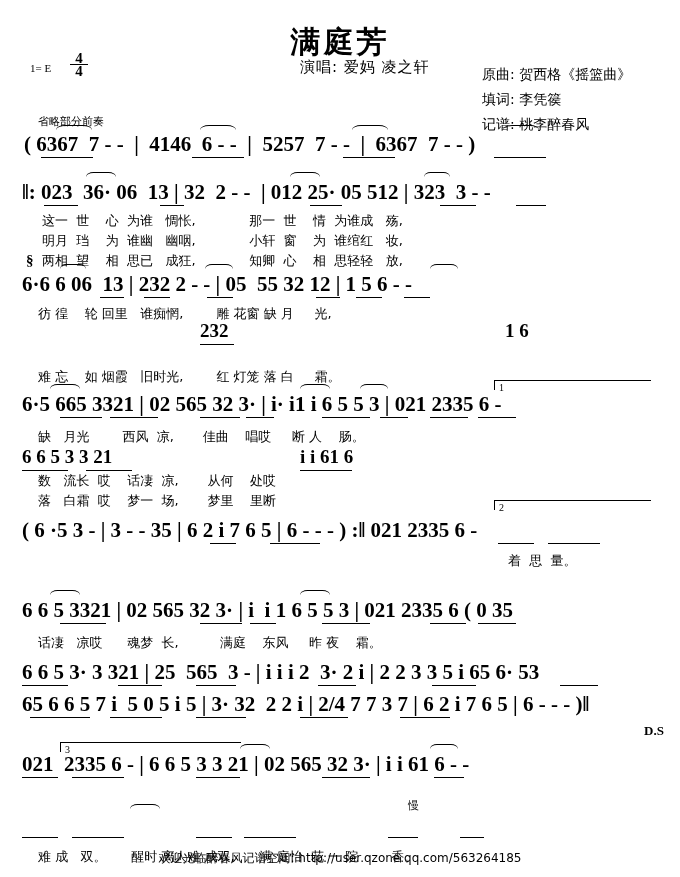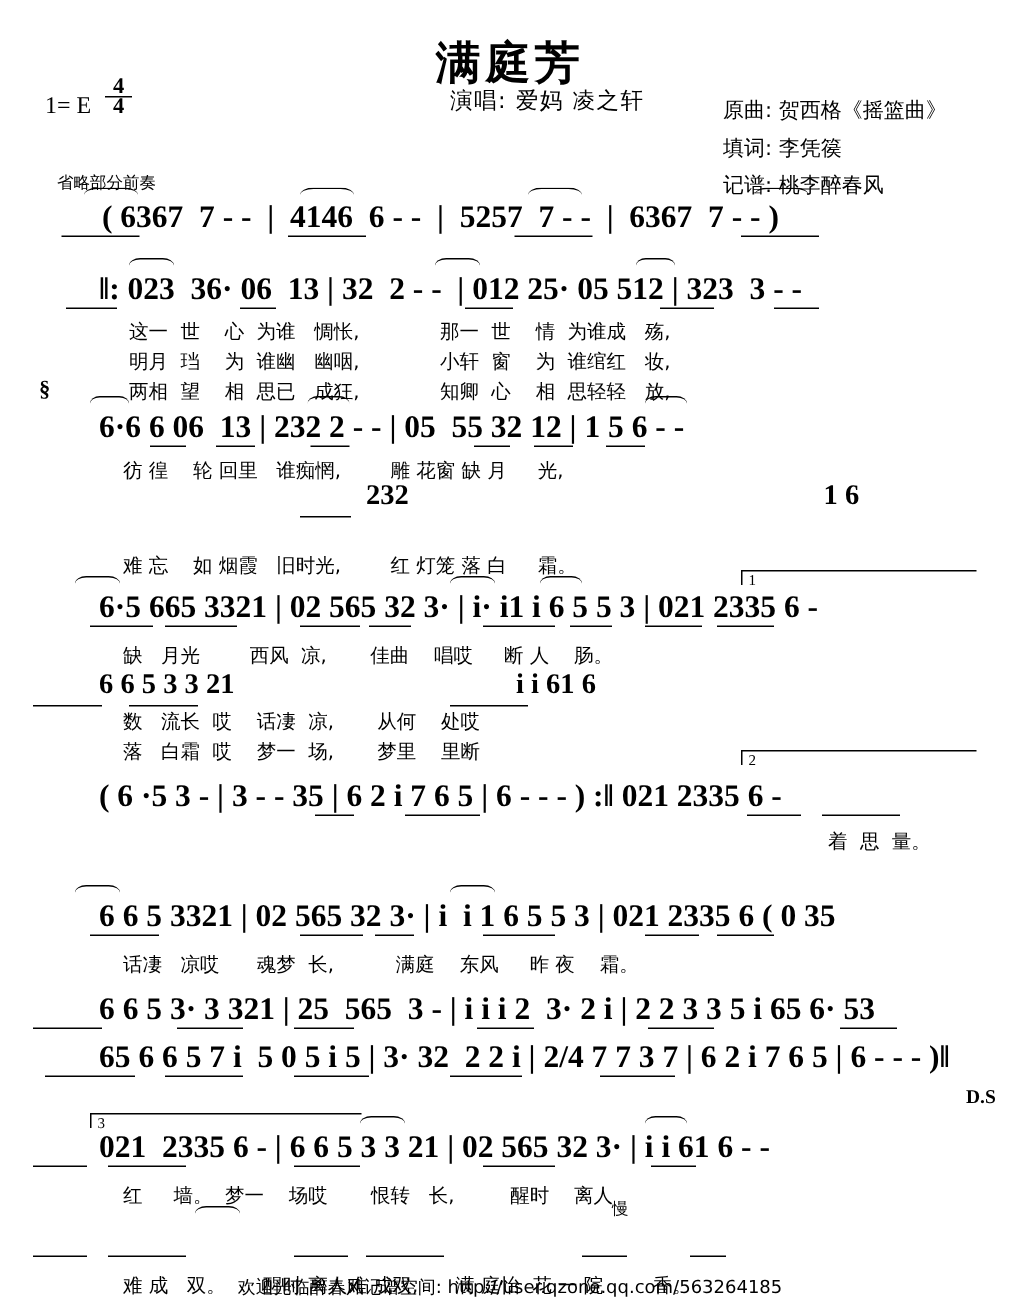--- a/index.html
+++ b/index.html
@@ -15,21 +15,21 @@
 
   
   .title{
     position:absolute;top:22px;left:0;width:680px;
     text-align:center;
     font-family:"DejaVu Sans", sans-serif;
     font-weight:bold;font-size:30px;letter-spacing:3px;
   }
   .key{
     position:absolute;left:30px;top:62px;
-    font-family:"Liberation Serif", serif;font-size:16px;
+    font-family:"Liberation Serif", serif;font-size:11px;
   }
   .meter{
     position:absolute;left:70px;top:52px;
     font-family:"Liberation Serif", serif;font-size:15px;
     line-height:12px;text-align:center;width:18px;font-weight:bold;
   }
   .meter .num{display:block;}
   .meter .den{display:block;border-top:1.6px solid #000;}
   .singer{
     position:absolute;left:300px;top:58px;
@@ -43,21 +43,20 @@
   .intro-note{
     position:absolute;left:38px;top:114px;
     font-family:"DejaVu Sans", sans-serif;font-size:11px;
   }
 
   
   .row{
     position:absolute;
     font-family:"Liberation Serif", serif;
     white-space:pre;
-    margin-left:44px;
   }
   .notes{
     font-size:21px;font-weight:bold;letter-spacing:0px;
   }
   .notes.small{font-size:19px;}
   .lyric{
     font-family:"DejaVu Sans", sans-serif;
     font-size:13px;
     white-space:pre;
   }
@@ -212,21 +211,20 @@
   <div class="bracket" style="left:60px;top:742px;width:180px;"></div>
   <div class="bnum" style="left:65px;top:744px;">3</div>
   <div class="row notes" style="left:22px;top:752px;">021  2335 6 - | 6 6 5 3 3 21 | 02 565 32 3· | i i 61 6 - -</div>
   <div class="slur" style="left:240px;top:744px;width:30px;"></div>
   <div class="slur" style="left:430px;top:744px;width:28px;"></div>
   <div class="beam" style="left:22px;top:777px;width:36px;"></div>
   <div class="beam" style="left:72px;top:777px;width:52px;"></div>
   <div class="beam" style="left:196px;top:777px;width:44px;"></div>
   <div class="beam" style="left:322px;top:777px;width:48px;"></div>
   <div class="beam" style="left:434px;top:777px;width:30px;"></div>
-  <div class="row lyric" style="left:38px;top:788px;">红     墙。  梦一    场哎       恨转   长,         醒时    离人</div>
 
   <div class="slur" style="left:130px;top:804px;width:30px;"></div>
   <div class="label" style="position:absolute;left:408px;top:798px;">慢</div>
   <div class="beam" style="left:22px;top:837px;width:36px;"></div>
   <div class="beam" style="left:72px;top:837px;width:52px;"></div>
   <div class="beam" style="left:196px;top:837px;width:36px;"></div>
   <div class="beam" style="left:244px;top:837px;width:52px;"></div>
   <div class="beam" style="left:388px;top:837px;width:30px;"></div>
   <div class="beam" style="left:460px;top:837px;width:24px;"></div>
   <div class="row lyric" style="left:38px;top:848px;">难 成   双。      醒时 离人难 成双,      满 庭怡  花 一 院        香。</div>

